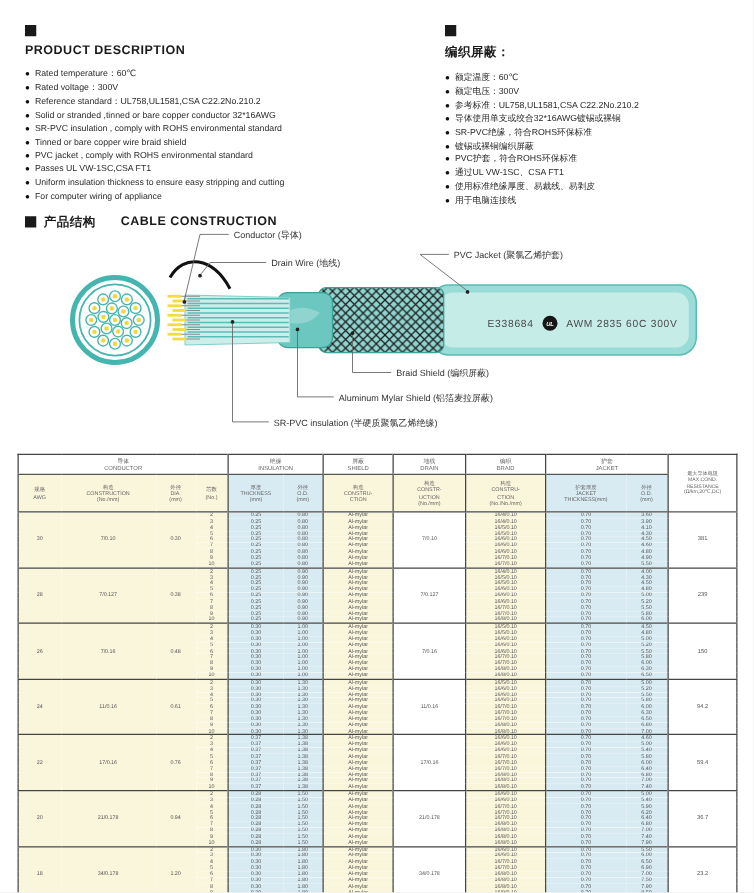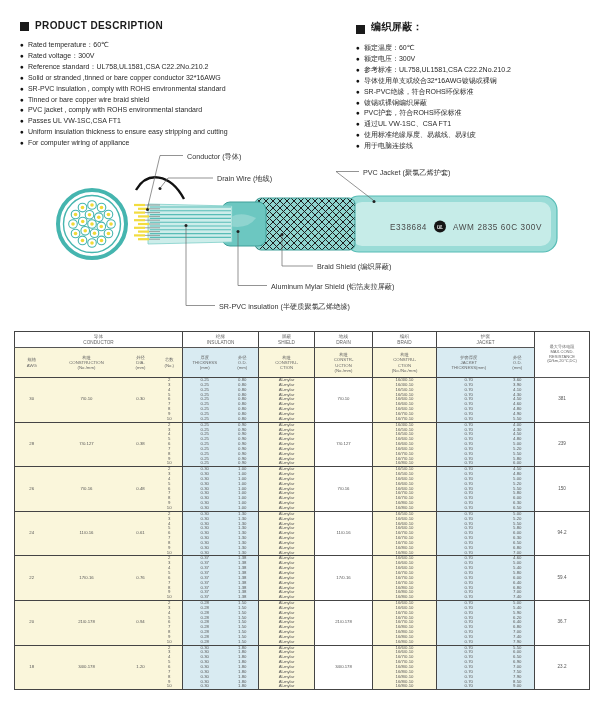--- a/index.html
+++ b/index.html
@@ -2,21 +2,21 @@
 <html><head>
 <meta charset="utf-8">
 <style>
   html,body{margin:0;padding:0;background:#e8e8e8;}
   .page{position:relative;width:603px;height:714px;background:#ffffff;overflow:hidden;
         font-family:"Liberation Sans","DejaVu Sans",sans-serif;}
   
   .top{display:flex;padding:20px 8px 0 20px;}
   .col-en{width:320px;}
   .col-cn{flex:1;padding-left:16px;}
-  .sec-head{display:flex;align-items:flex-end;gap:6px;font-weight:bold;font-size:10px;color:#1a1a1a;margin-bottom:9px;letter-spacing:.4px;}
+  .sec-head{display:flex;align-items:flex-start;gap:6px;font-weight:bold;font-size:10px;color:#1a1a1a;margin-bottom:9px;letter-spacing:.4px;flex-direction:column;}
   .sq{width:9px;height:9px;background:#1a1a1a;flex:0 0 auto;}
   .bullet-row{display:flex;gap:4px;font-size:7px;line-height:10.9px;color:#2a2a2a;white-space:nowrap;}
   .bullet{font-size:6.5px;line-height:10.9px;color:#111;}
   
   .diag-head{display:flex;align-items:center;gap:6px;font-weight:bold;font-size:10px;color:#1a1a1a;margin:4px 0 0 20px;letter-spacing:.4px;height:13px;}
   .diag-head .en{margin-left:14px;font-weight:bold;}
   svg.diagram{display:block;}
   .lbl{font-size:7.2px;fill:#333;}
   .leader{stroke:#666;stroke-width:.7;fill:none;}
   .ldot{fill:#222;}
@@ -142,20 +142,25 @@
             <span>使用标准绝缘厚度、易裁线、易剥皮</span>
           </div>
           <div class="bullet-row">
             <span class="bullet">●</span>
             <span>用于电脑连接线</span>
           </div>
         </div>
     </div>
   </div>
 
+  <div class="diag-head">
+    <span class="sq"></span>
+    <span>产品结构</span>
+    <span class="en">CABLE CONSTRUCTION</span>
+  </div>
 
   <svg class="diagram" width="603" height="176" viewBox="0 14 603 176" xmlns="http://www.w3.org/2000/svg">
     <defs>
       <pattern id="braidp" width="7" height="7" patternUnits="userSpaceOnUse">
         <rect width="7" height="7" fill="#8fd4cf"></rect>
         <path d="M0,0 L7,7 M7,0 L0,7" stroke="#1d1d1d" stroke-width="1"></path>
       </pattern>
     </defs>
 
     <g>

